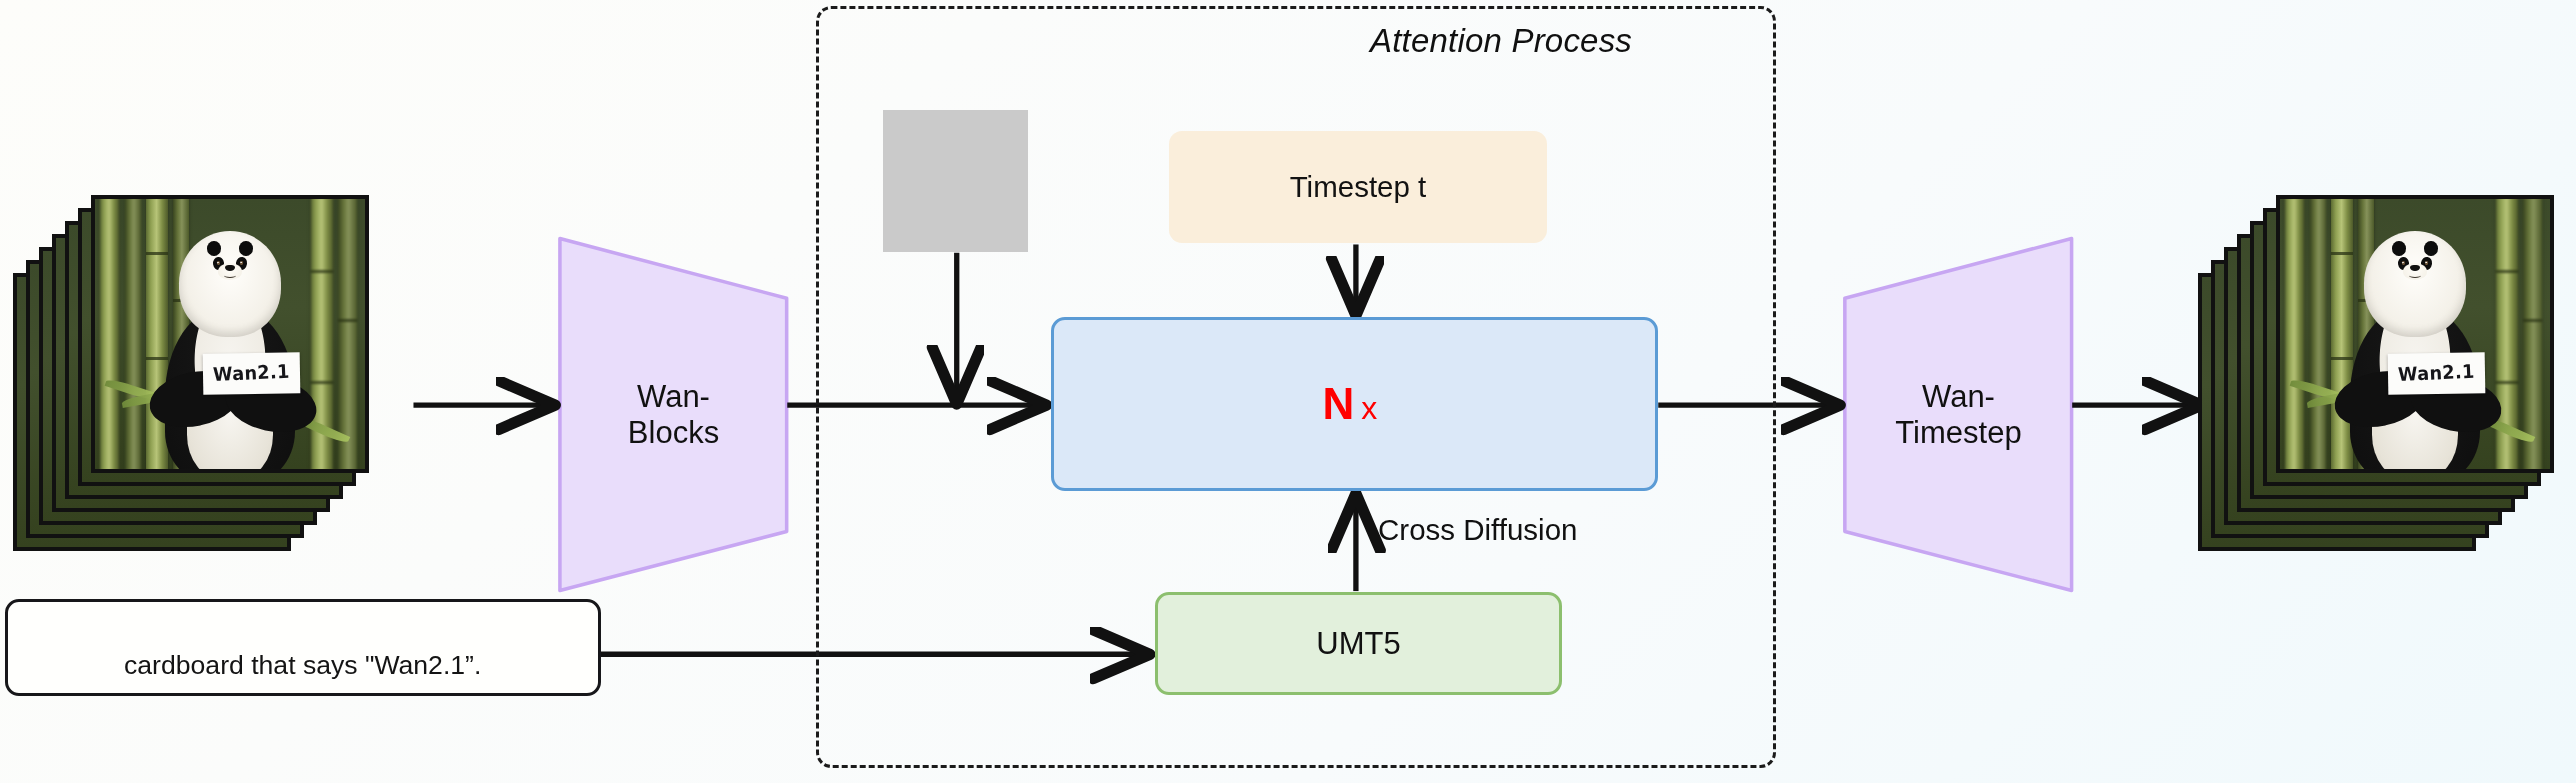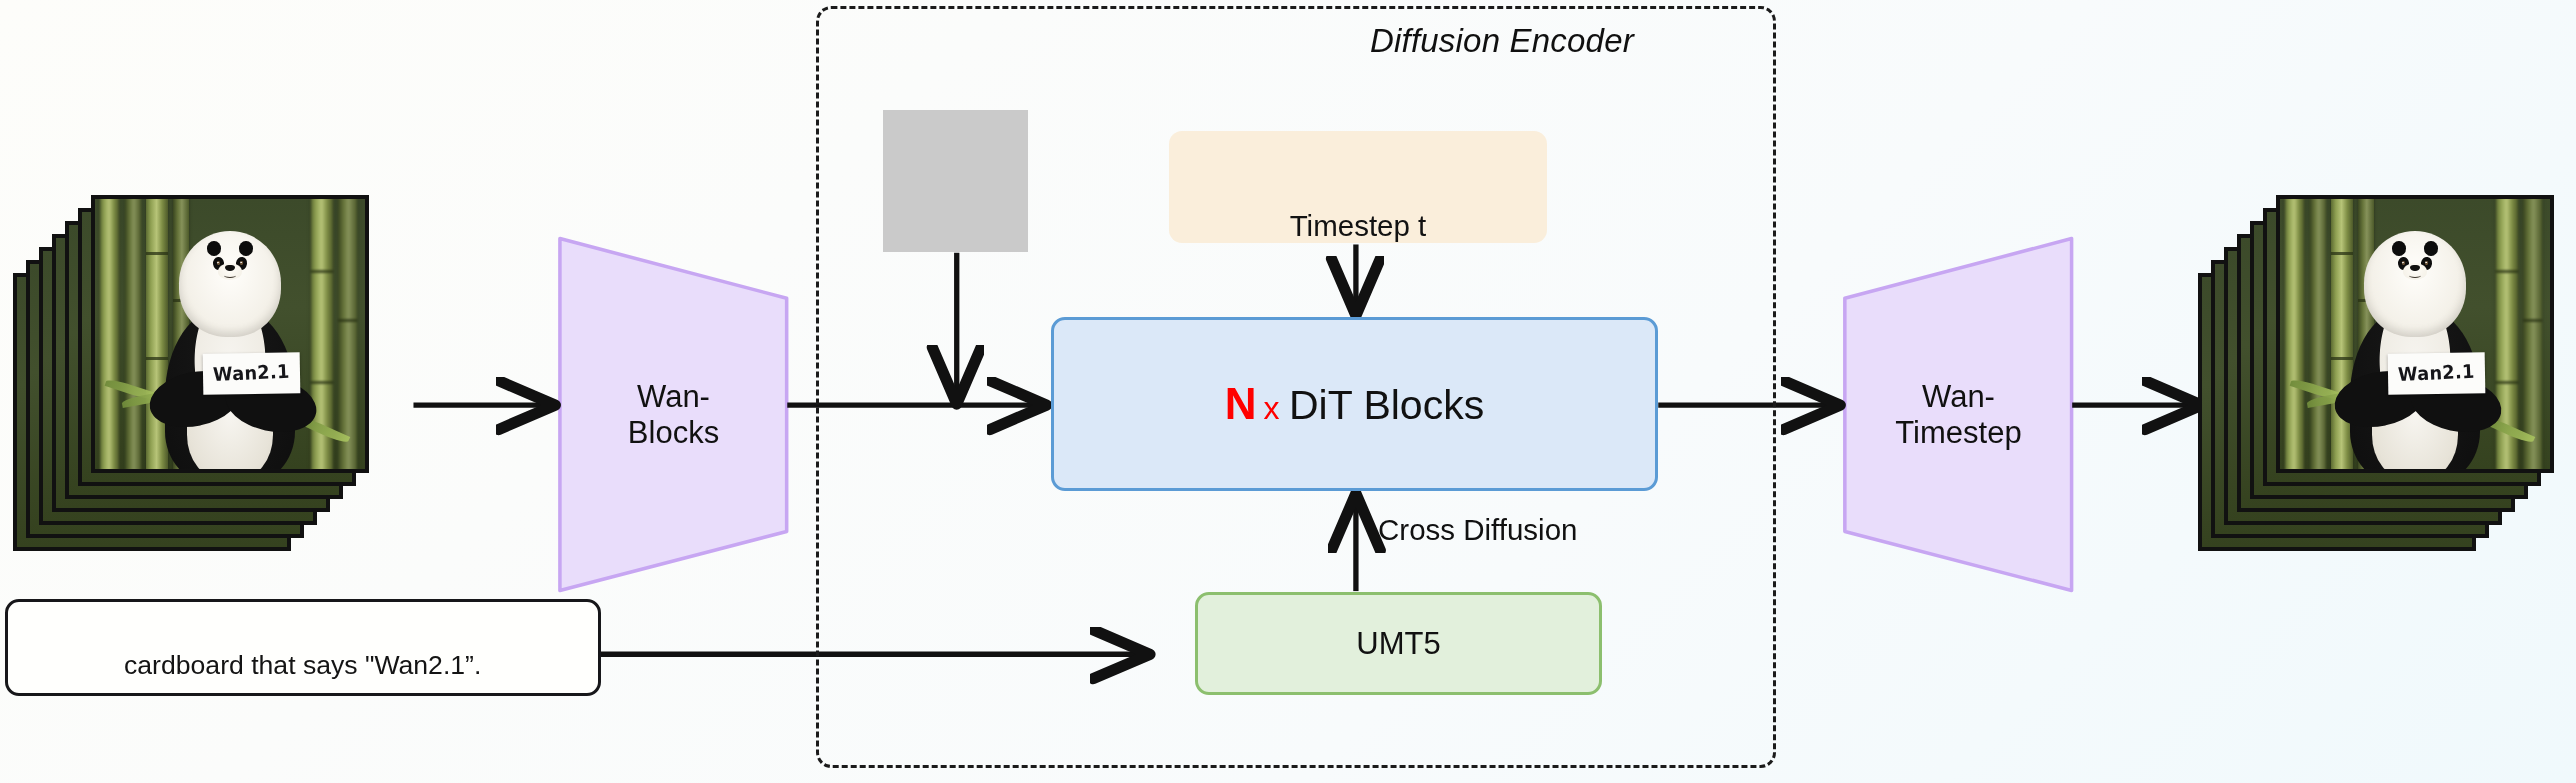--- a/index.html
+++ b/index.html
@@ -88,33 +88,33 @@
   .trap-label{
     position:absolute;inset:0;display:flex;flex-direction:column;
     align-items:center;justify-content:center;font-size:31px;color:#111;line-height:1.16;
     text-align:center;
   }
 
   
   .box{position:absolute;box-sizing:border-box;display:flex;align-items:center;justify-content:center;}
   .timestep-box{
     left:1169px;top:131px;width:378px;height:112px;background:#faeedb;border-radius:13px;
-    font-size:29.5px;color:#121212;align-items:flex-end;
+    font-size:29.5px;color:#121212;
   }
   .dit-box{
     left:1051px;top:317px;width:607px;height:174px;background:#dbe8f8;
     border:3px solid #5b9bd5;border-radius:14px;
   }
   .dit-text{font-size:41px;color:#111;white-space:nowrap;display:flex;align-items:baseline;gap:0;}
   .dit-n{color:#ff0000;font-weight:700;font-size:44px;}
   .dit-x{color:#ff0000;font-size:32px;margin:0 9.4px 0 7px;}
   .dit-rest{color:#111;}
   .umt5-box{
     left:1155px;top:592px;width:407px;height:103px;background:#e2f0dc;
-    border:3px solid #8cbf6e;border-radius:14px;font-size:31px;color:#111;margin-left:40px;
+    border:3px solid #8cbf6e;border-radius:14px;font-size:31px;color:#111;
   }
   .cross-label{
     position:absolute;left:1378px;top:513px;font-size:29.5px;color:#111;white-space:nowrap;
   }
 
   
   .noise{position:absolute;left:883px;top:110px;width:145px;height:142px;overflow:hidden;background:#8a8a8a;}
 </style>
 </head>
 <body>
@@ -305,21 +305,21 @@
 </div>
 
 <div class="prompt-box">
   <div>
     <br>
     <span>cardboard that says "Wan2.1”.</span>
   </div>
 </div>
 
 <div class="diffusion-box"></div>
-<div class="diffusion-title">Diffusion Encoder</div>
+<div class="diffusion-title">Attention Process</div>
 
 <div class="trap" style="left:560px;top:298px;width:227px;height:233px;">
   <div class="trap-label">
     <span>Wan-</span>
     <span>Blocks</span>
   </div>
 </div>
 <div class="trap" style="left:1845px;top:298px;width:227px;height:233px;">
   <div class="trap-label">
     <span>Wan-</span>
@@ -345,21 +345,20 @@
 </div>
 
 <div class="box timestep-box">
   <span>Timestep t</span>
 </div>
 
 <div class="box dit-box">
   <div class="dit-text">
     <span class="dit-n">N</span>
     <span class="dit-x">x</span>
-    <span class="dit-rest">DiT Blocks</span>
   </div>
 </div>
 
 <div class="box umt5-box">
   <span>UMT5</span>
 </div>
 
 <div class="cross-label">Cross Diffusion</div>
 
 

